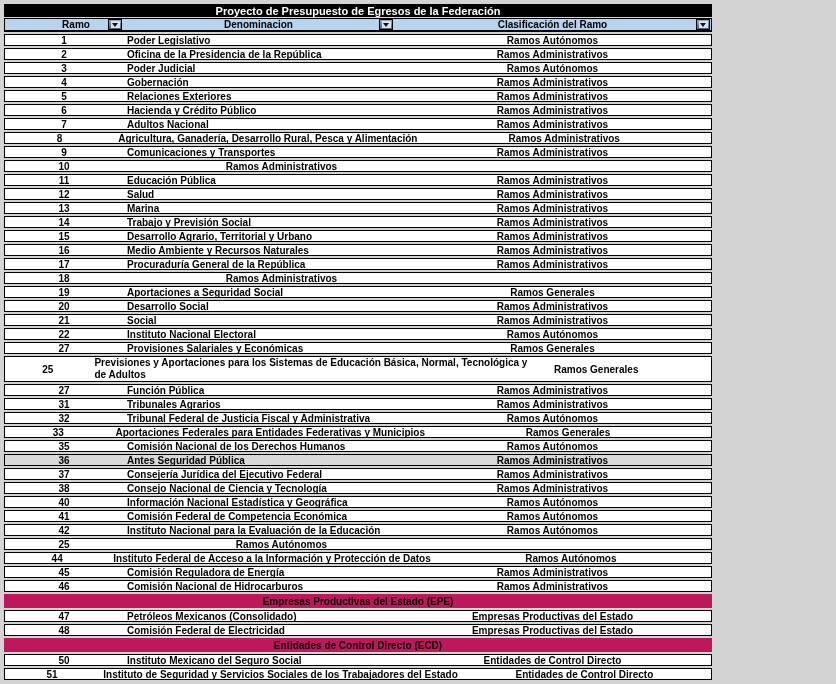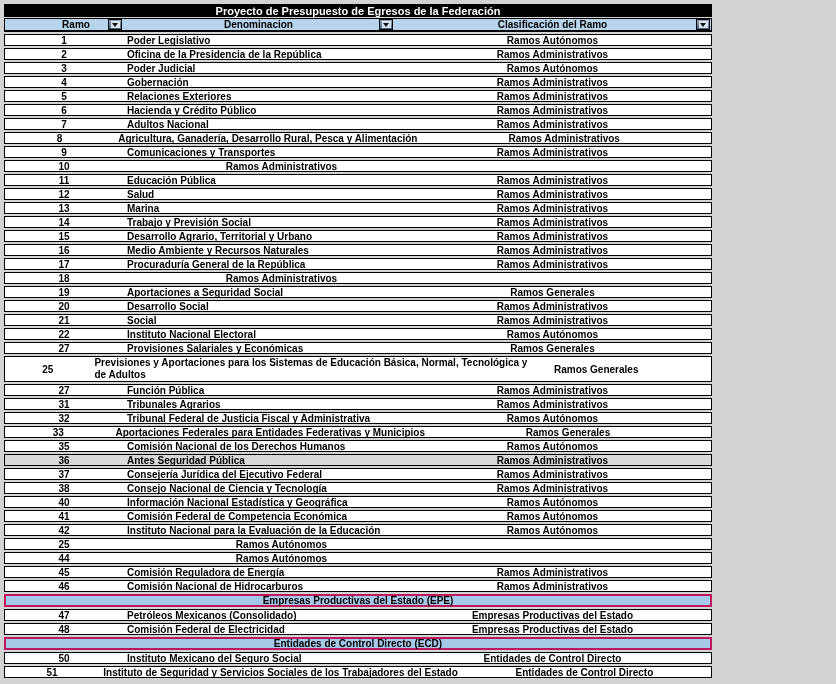--- a/index.html
+++ b/index.html
@@ -44,21 +44,21 @@
   .row.highlight { background:var(--row-highlight,#d9d9d9); }
   .row.tall { height:26px; }
   .cell { display:flex; align-items:center; font-weight:bold; font-size:10px; color:#000; }
   .c-ramo { width:118px; justify-content:center; }
   .c-den  { flex:1; justify-content:flex-start; padding-left:4px; white-space:nowrap; overflow:visible; }
   .c-cla  { width:317px; justify-content:center; white-space:nowrap; }
   .row.tall .c-den { flex:none; width:590px; margin-right:-199px; white-space:pre; line-height:12px; }
 
   .section-row {
     height:13px; margin-bottom:2px; display:flex; align-items:center; justify-content:center;
-    background:var(--section-bg,#a6c9e8); border:2px solid #be185d;
+    background:var(--section-bg,#a6c9e8); border:7px solid #be185d;
     font-weight:bold; font-size:10px; color:#000;
   }
 </style>
 </head>
 <body>
 
 <div class="canvas">
   <div class="table">
 
     <div class="title-bar">Proyecto de Presupuesto de Egresos de la Federación</div>
@@ -300,20 +300,21 @@
     <div class="cell c-cla">Ramos Autónomos</div>
   </div>
 
   <div class="row">
     <div class="cell c-ramo">25</div>
     <div class="cell c-cla">Ramos Autónomos</div>
   </div>
 
   <div class="row">
     <div class="cell c-ramo">44</div>
+    <div class="cell c-den">Instituto Federal de Acceso a la Información y Protección de Datos</div>
     <div class="cell c-cla">Ramos Autónomos</div>
   </div>
 
   <div class="row">
     <div class="cell c-ramo">45</div>
     <div class="cell c-den">Comisión Reguladora de Energía</div>
     <div class="cell c-cla">Ramos Administrativos</div>
   </div>
 
   <div class="row">

